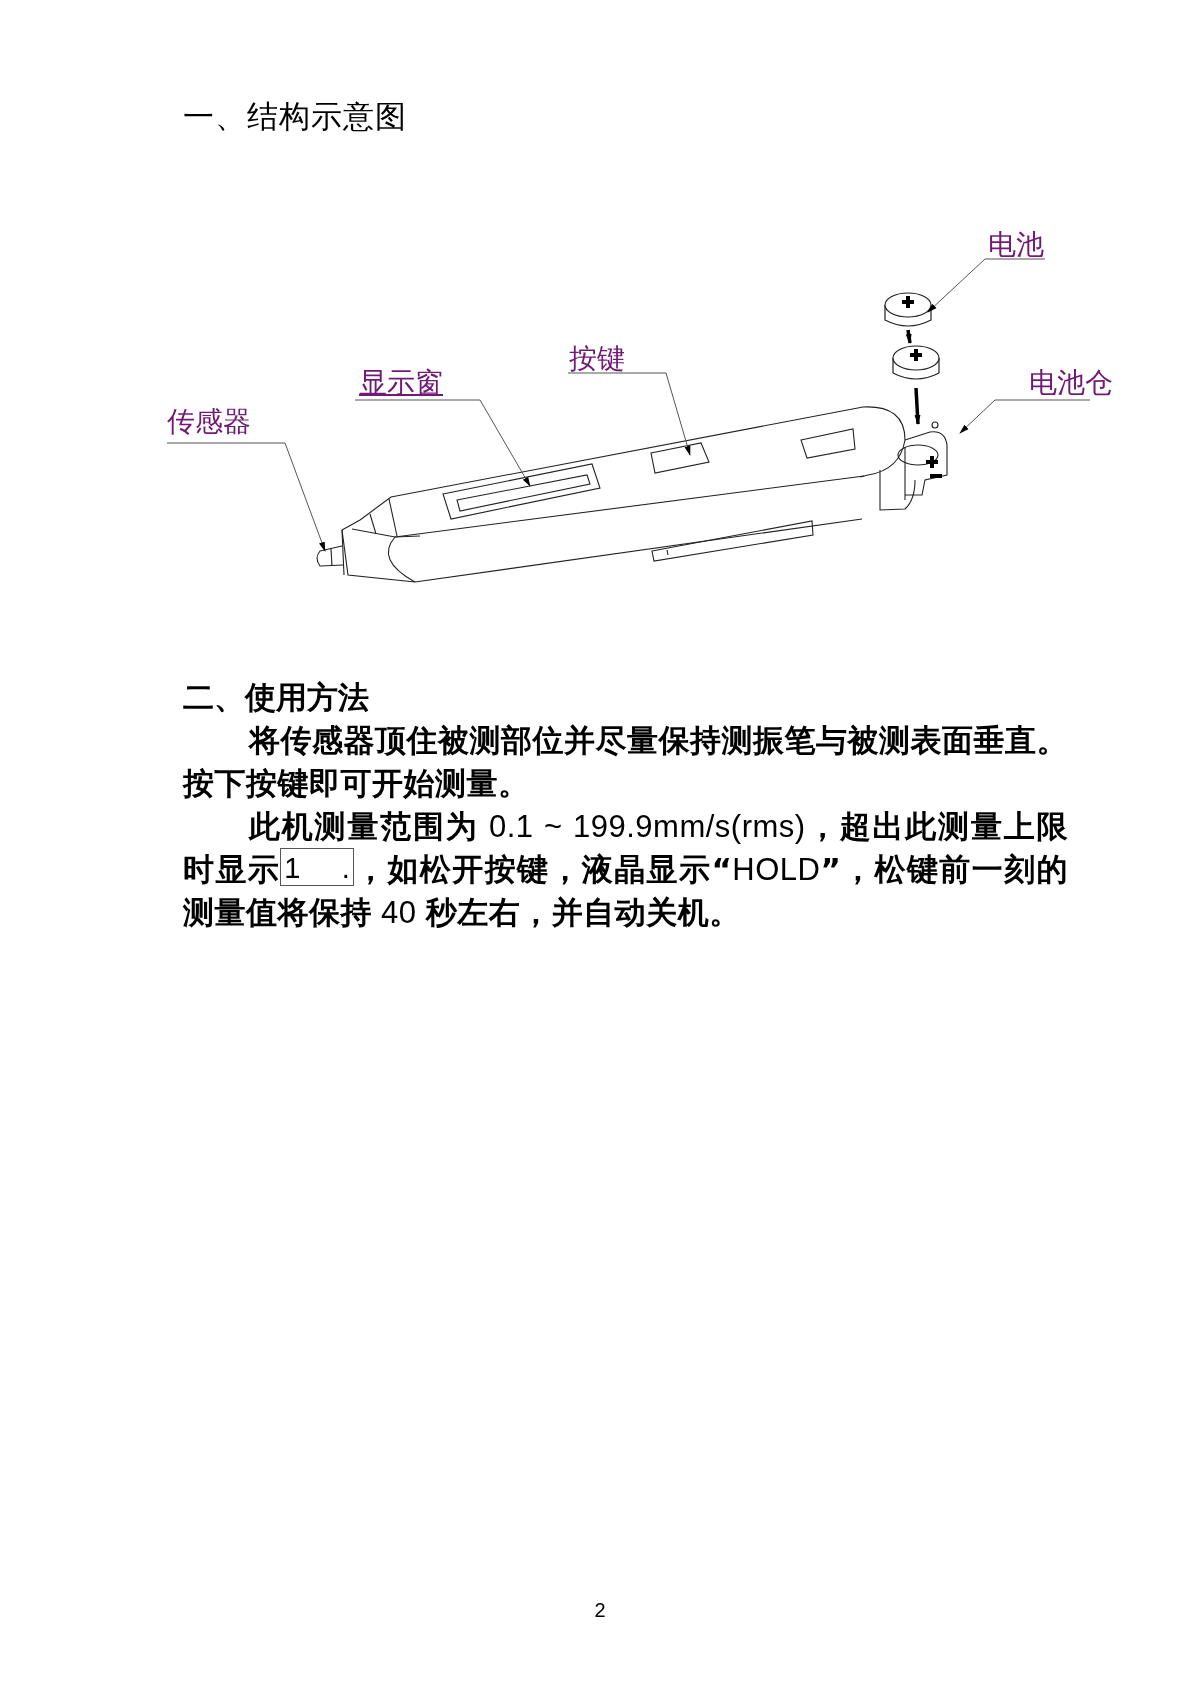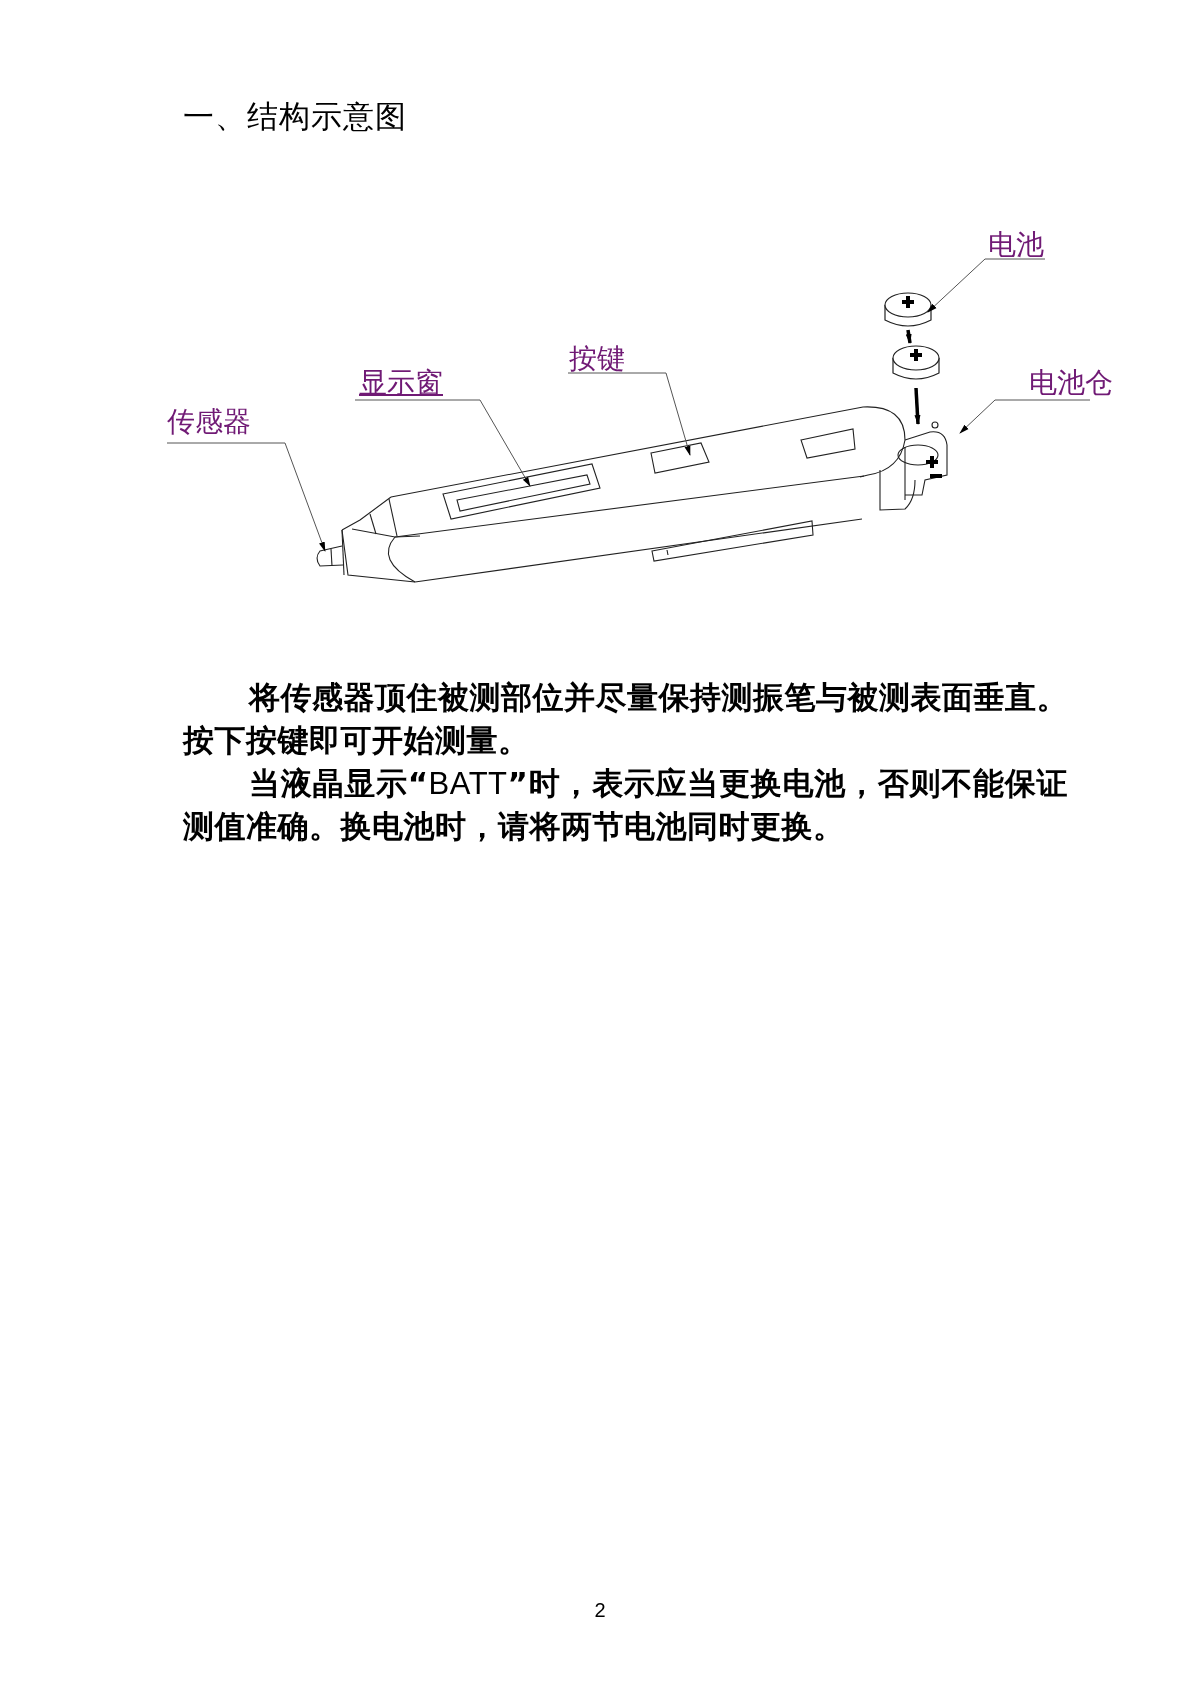--- a/index.html
+++ b/index.html
@@ -98,17 +98,18 @@
     </g>
   </svg>
   <div class="label" style="left:167px;top:403px;font-family:Liberation Serif, serif;">传感器</div>
   <div class="label" style="left:359px;top:364px;text-decoration:underline;">显示窗</div>
   <div class="label" style="left:569px;top:340px;">按键</div>
   <div class="label" style="left:988px;top:226px;">电池</div>
   <div class="label" style="left:1029px;top:364px;">电池仓</div>
 </div>
 
 <div class="section2">
+  <div class="h2">二、使用方法</div>
   <div class="para">将传感器顶住被测部位并尽量保持测振笔与被测表面垂直。按下按键即可开始测量。</div>
-  <div class="para"><span>当液晶显示“</span><span class="latin">BATT</span><span>”时，表示应当更换电池，否则不能保证测值准确。换电池时，请将两节电池同时更换。</span></div>
+  <div class="para"><span>此机测量范围为</span><span class="latin"> 0.1 ~ 199.9mm/s(rms)</span><span>，超出此测量上限时显示</span><span class="lcd-box"><span class="d1">1</span><span class="dot">.</span></span><span>，如松开按键，液晶显示“</span><span class="latin">HOLD</span><span>”，松键前一刻的测量值将保持</span><span class="latin"> 40 </span><span>秒左右，并自动关机。</span></div>
 </div>
 
 <div class="page-num">2</div>
 
 </body></html>

